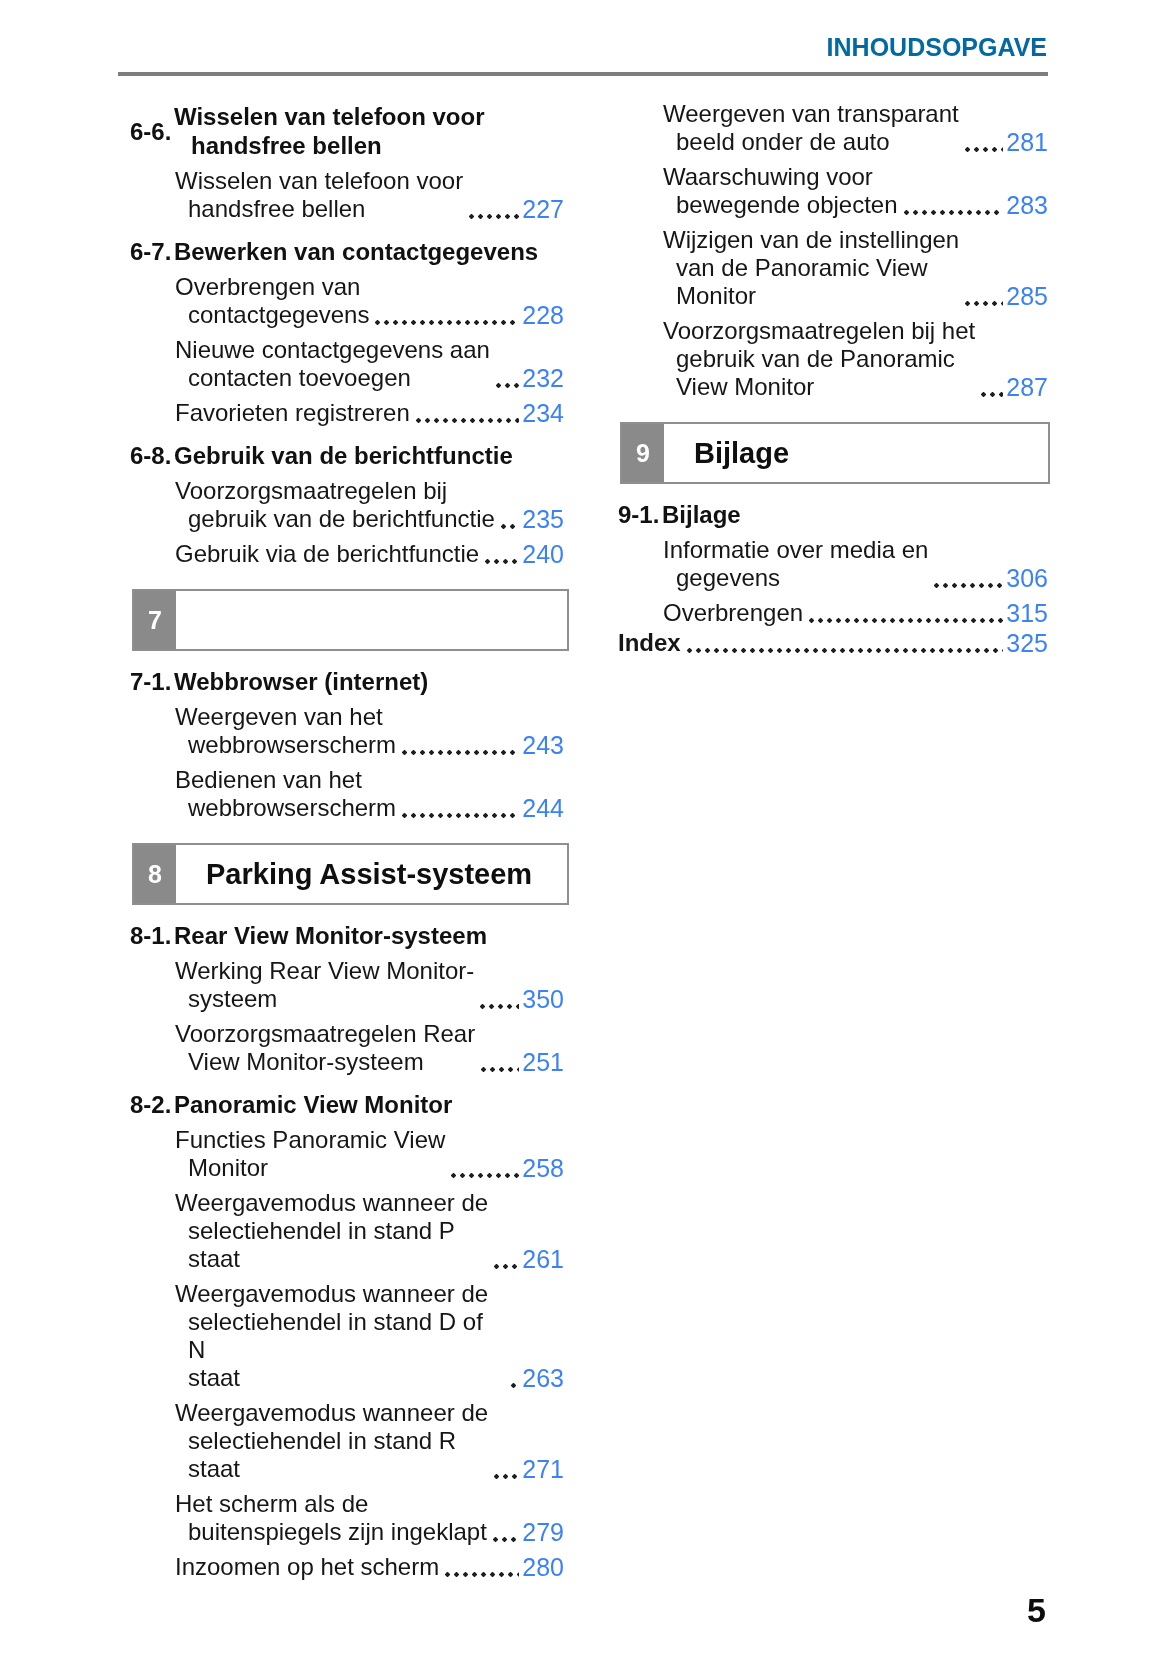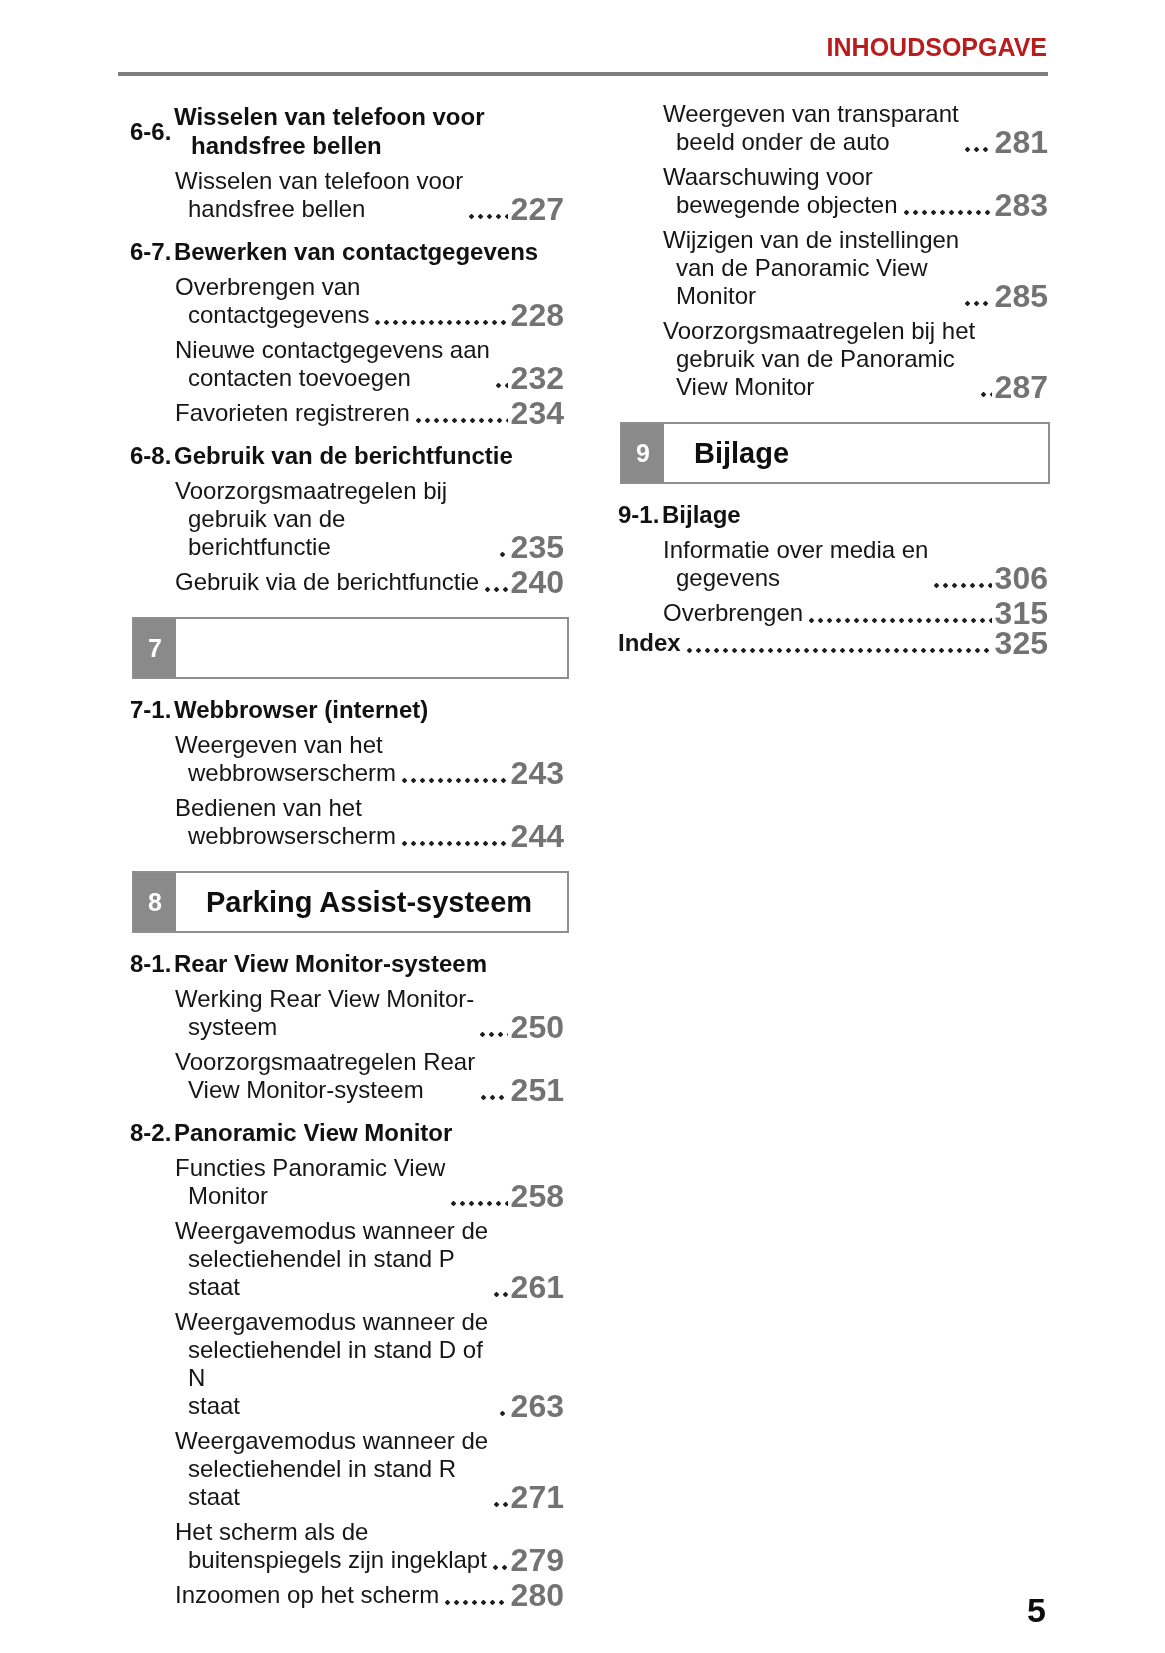--- a/index.html
+++ b/index.html
@@ -8,21 +8,21 @@
     width: 1165px; height: 1653px;
     position: relative;
     font-family: "Liberation Sans", "DejaVu Sans", sans-serif;
     color: #161616;
     overflow: hidden;
   }
 
   
   .page-header {
     position: absolute; top: 33px; right: 118px;
-    font-size: 25px; font-weight: bold; color: #b91c1c;
+    font-size: 25px; font-weight: bold; color: #0369a1;
   }
   .header-rule {
     position: absolute; top: 72px; left: 118px; right: 117px;
     height: 4px; background: #7e7e7e;
   }
 
   
   .col { position: absolute; top: 88px; }
   .col-left  { left: 130px; width: 434px; }
   .col-right { left: 618px; width: 430px; }
@@ -39,22 +39,22 @@
               margin-top: 7px; padding-left: 45px;
               font-size: 24px; line-height: 28px; }
   .item-text { flex: 0 1 auto; white-space: pre-line;
                padding-left: 13px; text-indent: -13px; }
   .dot-leader { flex: 1 1 auto; min-width: 10px; height: 5px;
                 margin: 0 3px 4px 4px;
                 background-image: radial-gradient(circle, #1e1e1e 2px, transparent 2.4px);
                 background-size: 9px 5px;
                 background-position: left bottom;
                 background-repeat: repeat-x; }
-  .page-num { flex: 0 0 auto; font-weight: bold; color: #737373;
-              font-size: 32px; line-height: 28px; }
+  .page-num { flex: 0 0 auto; font-weight: normal; color: #3b82f6;
+              font-size: 25px; line-height: 28px; }
 
   
   .chapter { display: flex; align-items: stretch;
              margin: 21px 0 16px 2px; width: 437px; height: 62px;
              border: 2px solid #8f8f8f; background: #ffffff; }
   .ch-num { flex: 0 0 45px; background: #8a8a8a; border-right: 3px solid #ffffff;
             color: #ffffff; font-weight: bold; font-size: 25px;
             display: flex; align-items: center; justify-content: center; }
   .ch-title { display: flex; align-items: center; padding-left: 27px;
               font-size: 29px; font-weight: bold; color: #0f0f0f; }
@@ -163,21 +163,21 @@
 
   <div class="section">
     <span class="sec-label">8-1.</span>
     <span class="sec-title">Rear View Monitor-systeem</span>
   </div>
 
   <div class="toc-item">
     <span class="item-text">Werking Rear View Monitor-
 systeem</span>
     <span class="dot-leader"></span>
-    <span class="page-num">250</span>
+    <span class="page-num">350</span>
   </div>
 
   <div class="toc-item">
     <span class="item-text">Voorzorgsmaatregelen Rear
 View Monitor-systeem</span>
     <span class="dot-leader"></span>
     <span class="page-num">251</span>
   </div>
 
   <div class="section">

